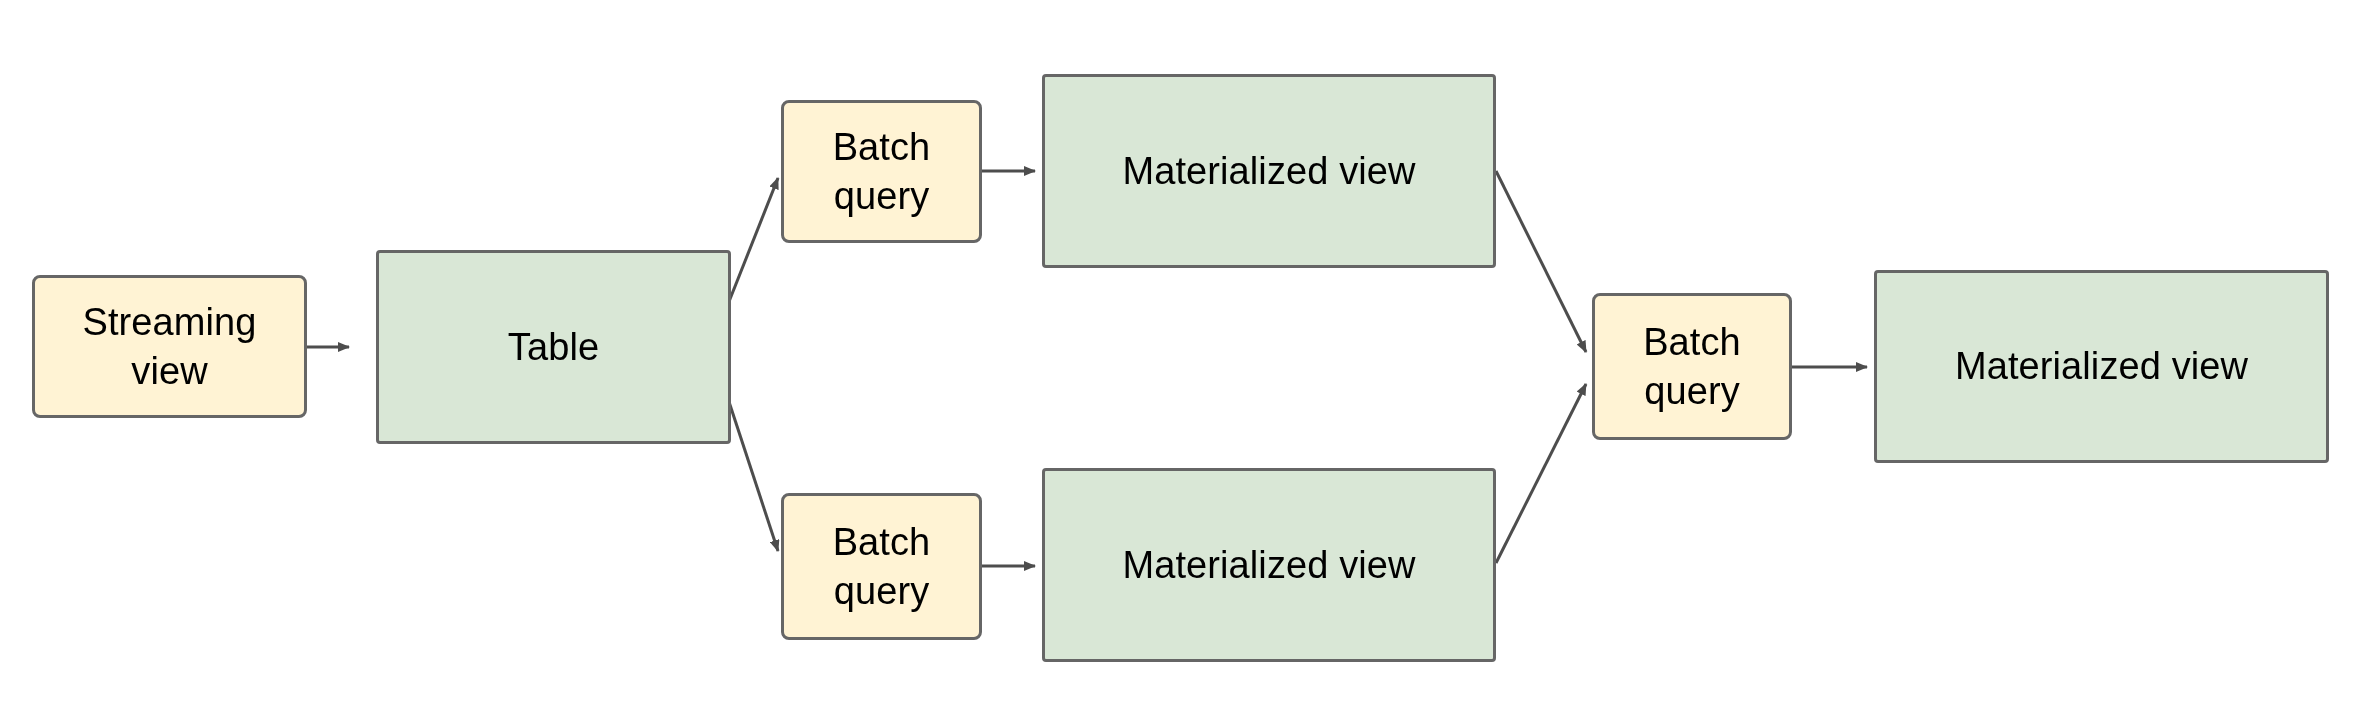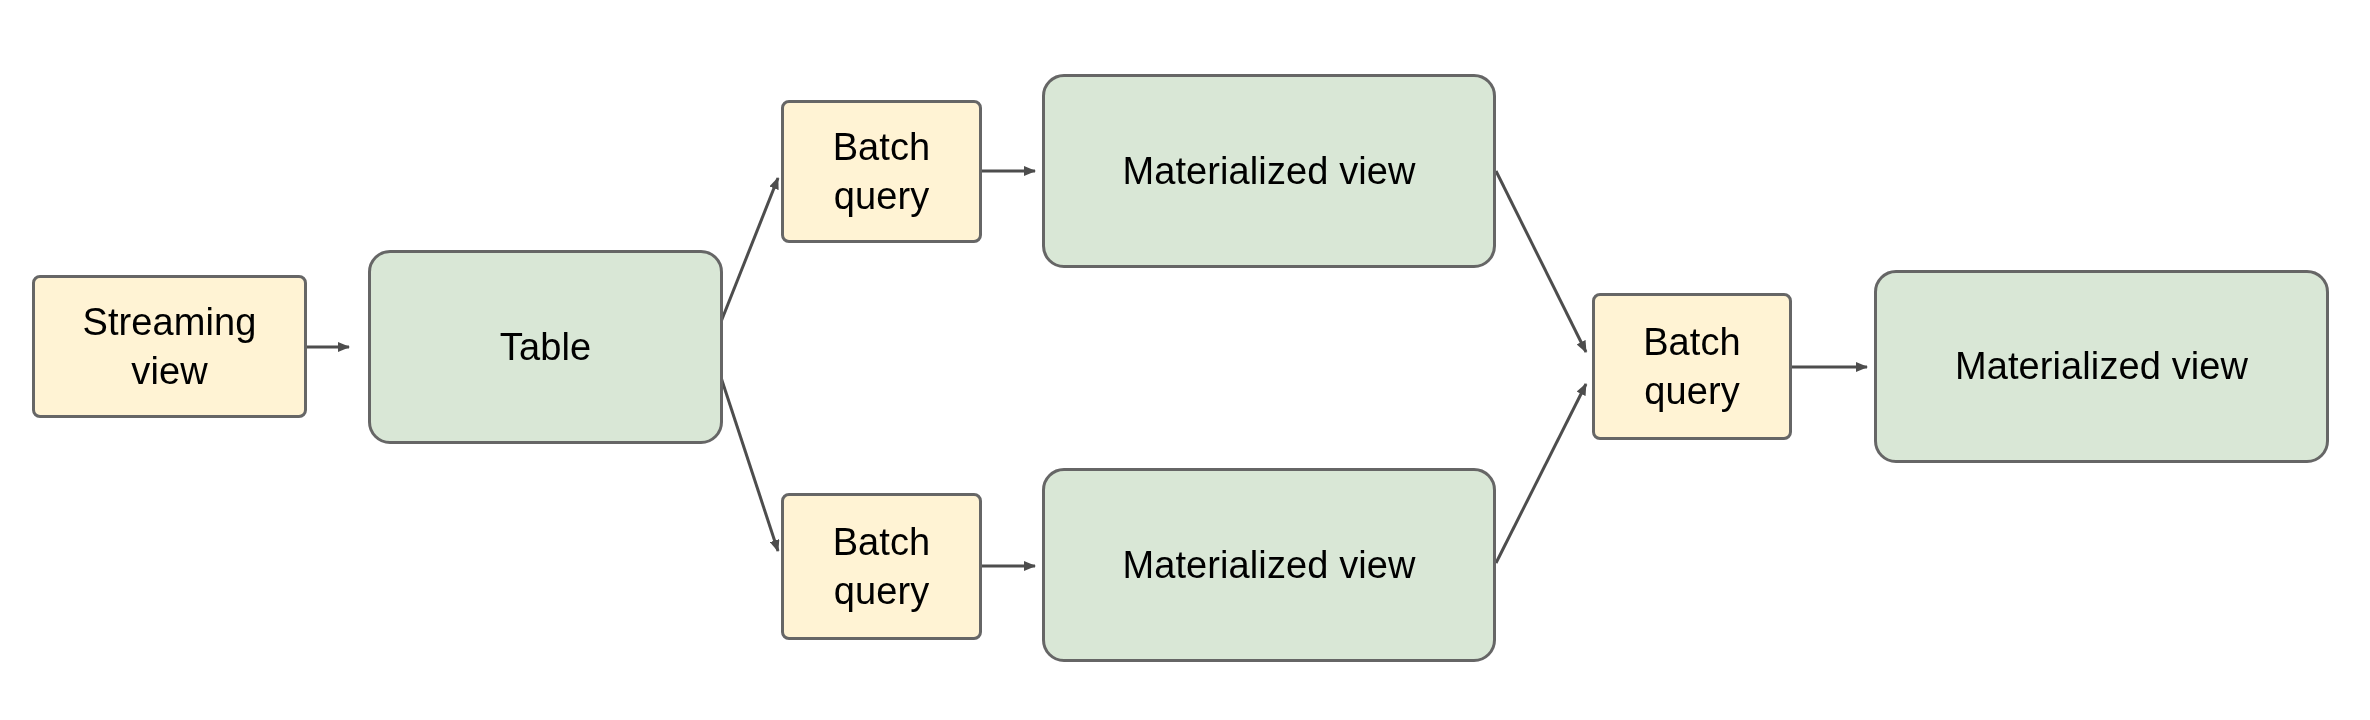--- a/index.html
+++ b/index.html
@@ -45,21 +45,21 @@
   }
   .node.process {
     background: #fff3d4;
     border: 3px solid #666666;
     border-radius: 8px;
     font-size: 38px;
   }
   .node.store {
     background: #d9e7d6;
     border: 3px solid #666666;
-    border-radius: 22px;
+    border-radius: 4px;
     font-size: 38px;
   }
 </style>
 </head>
 <body>
 
 <div id="diagram-canvas">
 
   <svg id="edge-layer" viewBox="0 0 2370 720">
     <defs>
@@ -77,21 +77,21 @@
         <path d="M 1496 563 L 1586 384" fill="none" stroke="#4d4d4d" stroke-width="3" marker-end="url(#arrowhead)"></path>
         <path d="M 1792 367 L 1867 367" fill="none" stroke="#4d4d4d" stroke-width="3" marker-end="url(#arrowhead)"></path>
       </g>
   </svg>
 
   <div class="node process" style="left: 32px; top: 275px; width: 275px; height: 143px;">
     <span class="node-label">Streaming
 view</span>
   </div>
 
-  <div class="node store" style="left: 368px; top: 250px; width: 355px; height: 194px; text-align: center;">
+  <div class="node store" style="left: 376px; top: 250px; width: 355px; height: 194px; text-align: center;">
     <span class="node-label">Table</span>
   </div>
 
   <div class="node process" style="left: 781px; top: 100px; width: 201px; height: 143px;">
     <span class="node-label">Batch
 query</span>
   </div>
 
   <div class="node store" style="left: 1042px; top: 74px; width: 454px; height: 194px;">
     <span class="node-label">Materialized view</span>

